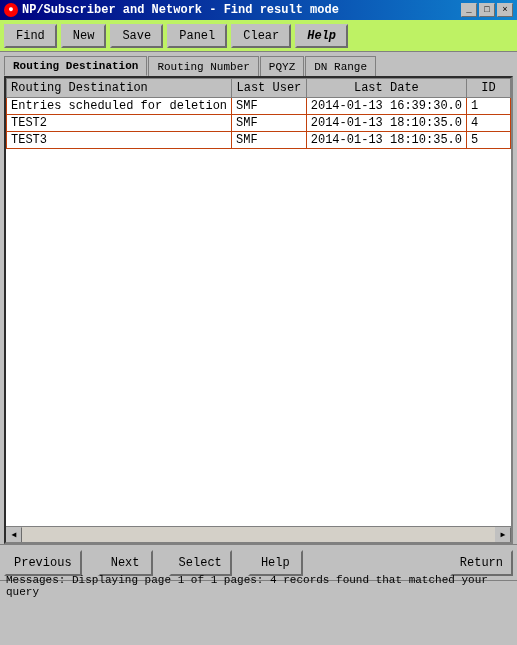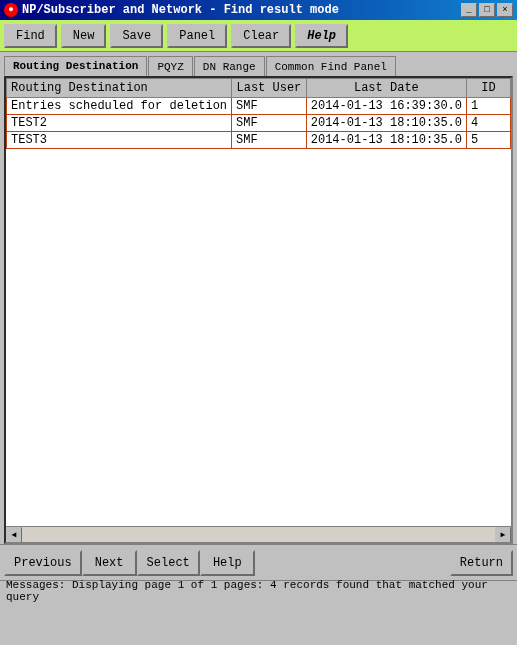--- a/index.html
+++ b/index.html
@@ -169,21 +169,21 @@
       background: #d4d0c8;
     }
 
     
     .bottom-buttons {
       background: #c0c0c0;
       border-top: 1px solid #808080;
       display: flex;
       align-items: center;
       padding: 4px 4px;
-      gap: 0;
+      gap: 16px;
       height: 36px;
     }
     .bottom-btn {
       background: #c0c0c0;
       border: 2px outset #c0c0c0;
       padding: 2px 8px;
       font-size: 12px;
       cursor: pointer;
       height: 26px;
       font-family: 'Courier New', Courier, monospace;
@@ -198,21 +198,21 @@
     }
 
     
     .status-bar {
       background: #c0c0c0;
       border-top: 1px solid #808080;
       padding: 2px 6px;
       font-size: 11px;
       height: 20px;
       display: flex;
-      align-items: center;
+      align-items: flex-end;
     }
   </style>
 </head>
 <body>
 
 <div class="title-bar">
   <div class="title-bar-left">
     <div class="title-icon">●</div>
     <span class="title-text">NP/Subscriber and Network  -  Find result mode</span>
   </div>
@@ -227,23 +227,23 @@
   <button class="tool-btn">Find</button>
   <button class="tool-btn">New</button>
   <button class="tool-btn">Save</button>
   <button class="tool-btn">Panel</button>
   <button class="tool-btn">Clear</button>
   <button class="tool-btn active-help">Help</button>
 </div>
 
 <div class="tabs-container">
   <div class="tab active">Routing Destination</div>
+  <div class="tab">Routing Number</div>
   <div class="tab">PQYZ</div>
   <div class="tab">DN Range</div>
-  <div class="tab">Common Find Panel</div>
 </div>
 
 <div style="margin: 0 4px; border: 2px inset #808080; background: white; height: 468px; display: flex; flex-direction: column; overflow: hidden;">
   <div class="table-wrapper" style="flex:1; overflow: auto;">
     <table>
       <thead>
         <tr>
           <th style="width:165px; text-align:left; padding-left:4px;">Routing Destination</th>
           <th style="width:75px;">Last User</th>
           <th style="width:145px;">Last Date</th>

